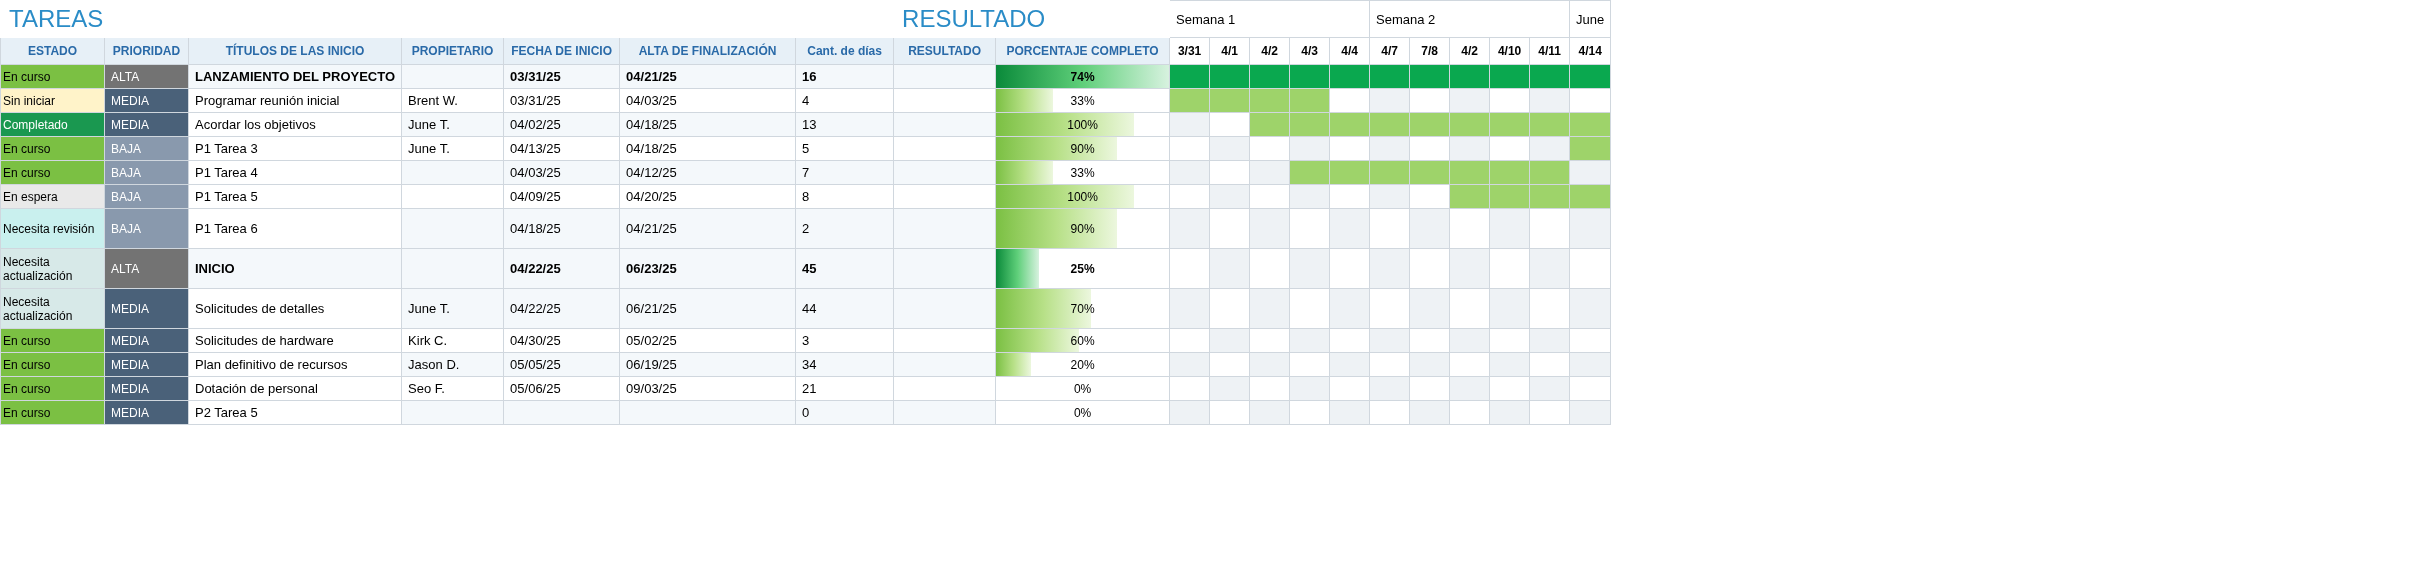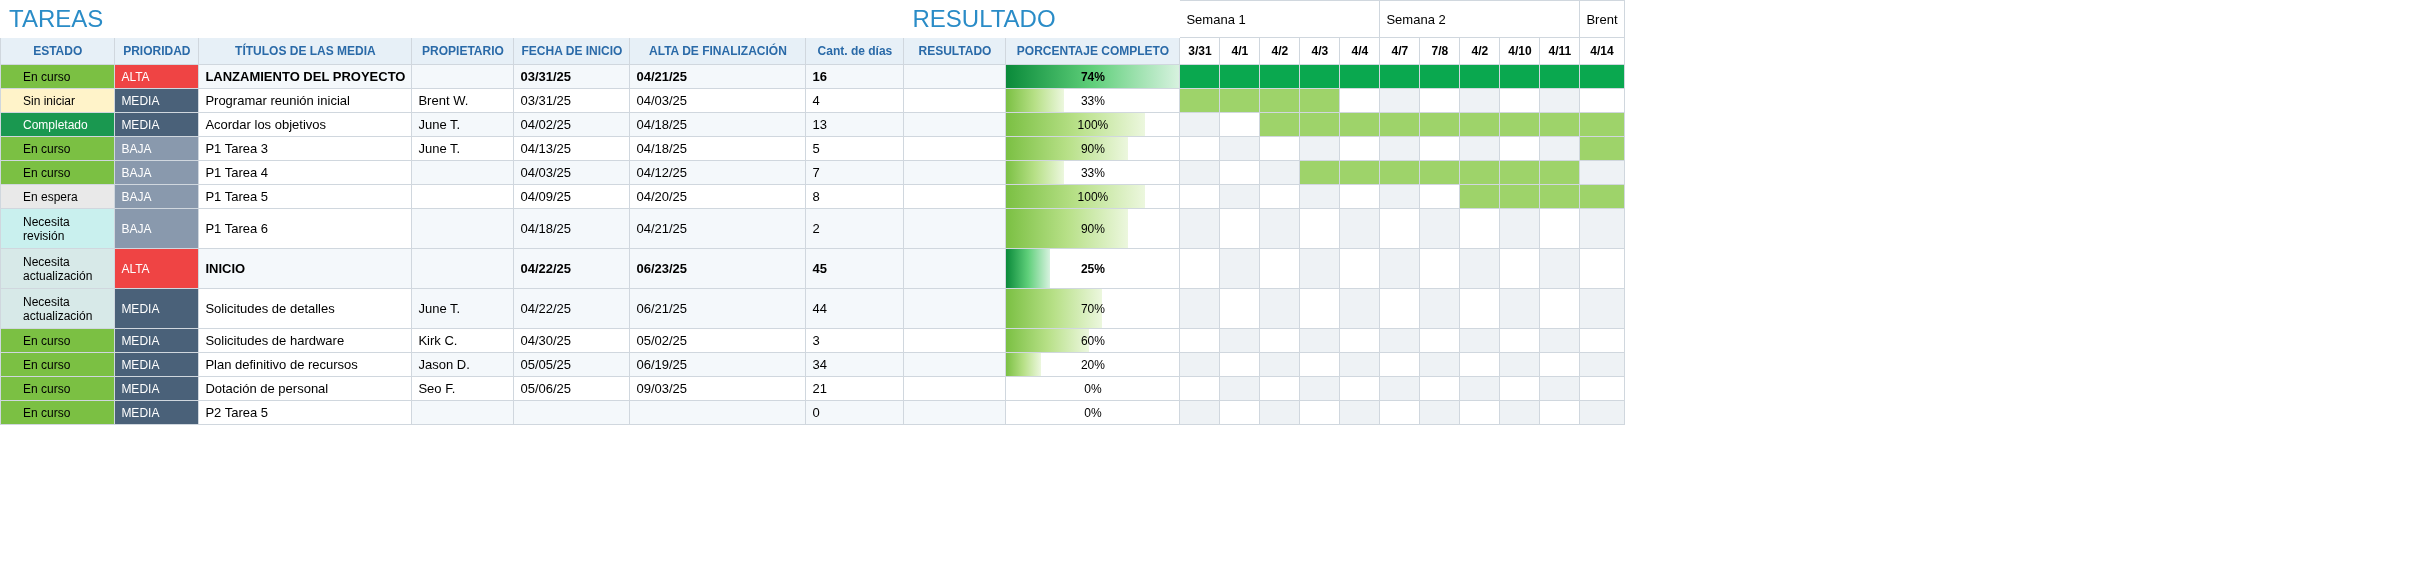--- a/index.html
+++ b/index.html
@@ -23,31 +23,31 @@
   .col-day      { width: 40px; }
   
   .week-header { font-size: 13px; text-align: left; padding: 4px 6px; background: #fff; font-weight: normal; }
   .grp-header  { background: #e7f0f7; color: #2a6aa8; font-weight: bold; text-align: center; padding: 6px 4px; font-size: 12px; }
   .day-header  { background: #fff; text-align: center; padding: 4px 2px; font-size: 12px; }
   
   .cell { padding: 4px 6px; height: 24px; }
   .cell-center { }
   .cell-bold { font-weight: bold; }
   
-  .estado { padding: 4px 22px; font-size: 12px; }
+  .estado { padding: 4px 2px; font-size: 12px; }
   .prio   { padding: 4px 6px; font-size: 12px; color: #fff; }
   
   .bg-encurso    { background: #7bc043; }
   .bg-siniciar   { background: #fff3c9; }
   .bg-completado { background: #1a9850; color: #fff; }
   .bg-enespera   { background: #e9e9e9; }
   .bg-necrev     { background: #c9f0ee; }
   .bg-necact     { background: #d7e9e8; }
   
-  .bg-alta  { background: #ef4444; }
+  .bg-alta  { background: #737373; }
   .bg-media { background: #4a6179; }
   .bg-baja  { background: #8999ad; }
   
   .phase-row td.cell, .phase-row td.cell-center { font-weight: bold; background: #f4f8fb; }
   
   .zebra td.data-bg { background: #f4f8fb; }
   
   .pct-cell { position: relative; padding: 0; }
   .pct-bar  { position: absolute; left: 0; top: 0; bottom: 0; }
   .pct-lab  { position: relative; z-index: 1; text-align: center; padding: 4px 0; font-size: 12px; }
@@ -86,26 +86,26 @@
         <col class="col-day">
         <col class="col-day">
         <col class="col-day">
       </colgroup>
   <tbody id="tbody">
         <tr class="section-row">
           <td class="section-title" colspan="7">TAREAS</td>
           <td class="section-title" colspan="2">RESULTADO</td>
           <td class="week-header" colspan="5" style="border-color: rgb(208, 215, 222);">Semana 1</td>
           <td class="week-header" colspan="5" style="border-color: rgb(208, 215, 222);">Semana 2</td>
-          <td class="week-header" colspan="1" style="border-color: rgb(208, 215, 222);">Brent</td>
+          <td class="week-header" colspan="1" style="border-color: rgb(208, 215, 222);">June</td>
         </tr>
         <tr>
           <th class="grp-header">ESTADO</th>
           <th class="grp-header">PRIORIDAD</th>
-          <th class="grp-header">TÍTULOS DE LAS MEDIA</th>
+          <th class="grp-header">TÍTULOS DE LAS INICIO</th>
           <th class="grp-header">PROPIETARIO</th>
           <th class="grp-header">FECHA DE INICIO</th>
           <th class="grp-header">ALTA DE FINALIZACIÓN</th>
           <th class="grp-header">Cant. de días</th>
           <th class="grp-header">RESULTADO</th>
           <th class="grp-header">PORCENTAJE COMPLETO</th>
           <th class="day-header">3/31</th>
           <th class="day-header">4/1</th>
           <th class="day-header">4/2</th>
           <th class="day-header">4/3</th>

